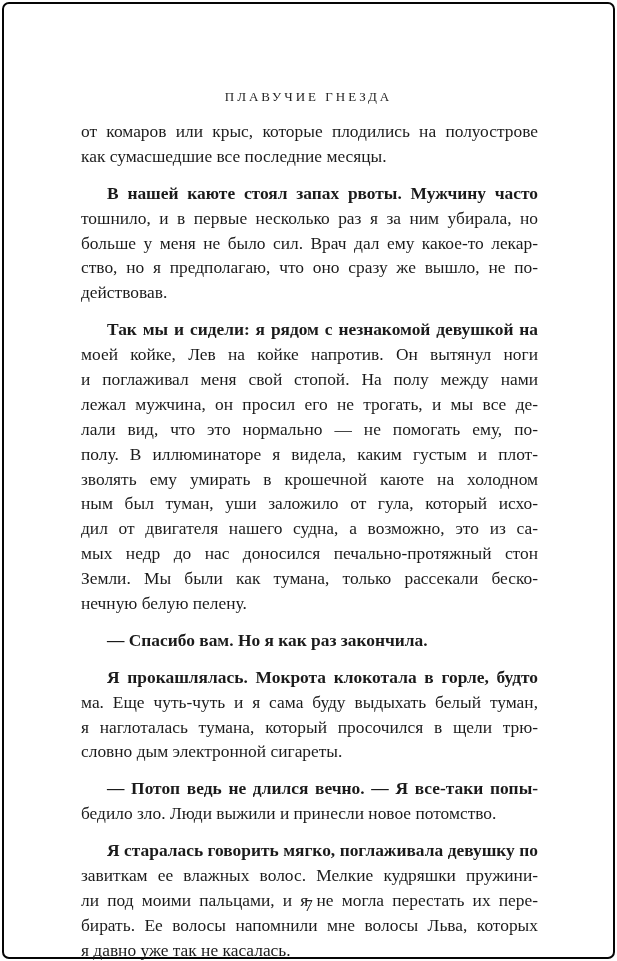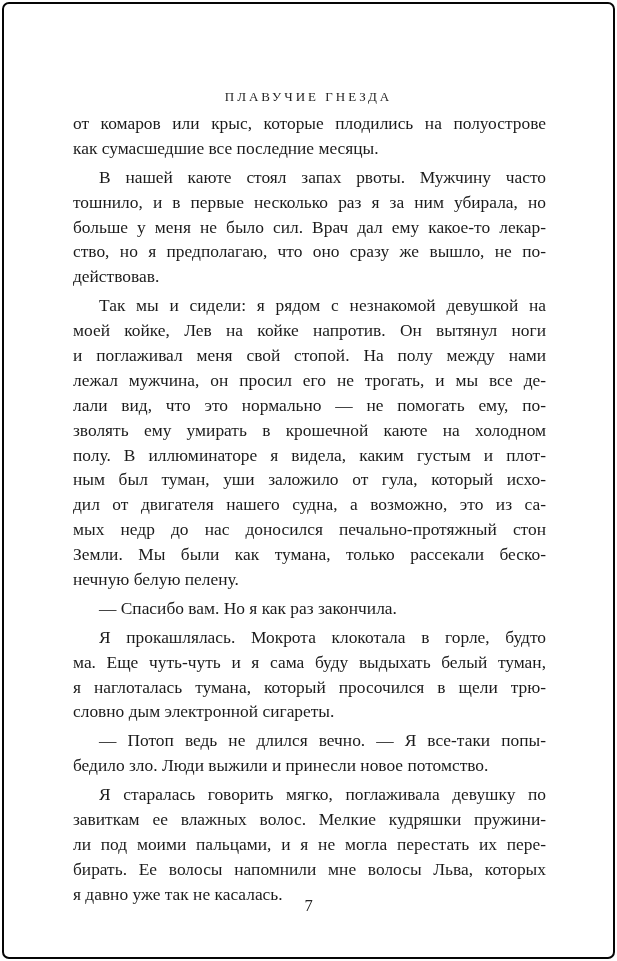--- a/index.html
+++ b/index.html
@@ -38,34 +38,35 @@
   }
   .body-text {
     position: absolute;
     top: 103px;
     left: 65px;
     right: 63px;
     font-size: 17.4px;
     line-height: 24.9px;
   }
   .paragraph {
-    margin: 4px;
+    margin: 12px;
     padding: 0;
   }
   .line {
     text-align: justify;
     text-align-last: justify;
     white-space: nowrap;
     height: 24.9px;
   }
   .line.last {
     text-align-last: left;
   }
   .paragraph.indent .line:first-child {
     text-indent: 26px;
+    font-weight: bold;
   }
   .page-number {
     position: absolute;
     top: 892px;
     left: 0;
     right: 0;
     text-align: center;
     font-size: 16.5px;
     color: #222222;
   }
@@ -87,22 +88,22 @@
         <div class="line">больше у меня не было сил. Врач дал ему какое-то лекар-</div>
         <div class="line">ство, но я предполагаю, что оно сразу же вышло, не по-</div>
         <div class="line last">действовав.</div>
       </div>
       <div class="paragraph indent">
         <div class="line">Так мы и сидели: я рядом с незнакомой девушкой на</div>
         <div class="line">моей койке, Лев на койке напротив. Он вытянул ноги</div>
         <div class="line">и поглаживал меня свой стопой. На полу между нами</div>
         <div class="line">лежал мужчина, он просил его не трогать, и мы все де-</div>
         <div class="line">лали вид, что это нормально — не помогать ему, по-</div>
+        <div class="line">полу. В иллюминаторе я видела, каким густым и плот-</div>
         <div class="line">зволять ему умирать в крошечной каюте на холодном</div>
-        <div class="line">полу. В иллюминаторе я видела, каким густым и плот-</div>
         <div class="line">ным был туман, уши заложило от гула, который исхо-</div>
         <div class="line">дил от двигателя нашего судна, а возможно, это из са-</div>
         <div class="line">мых недр до нас доносился печально-протяжный стон</div>
         <div class="line">Земли. Мы были как тумана, только рассекали беско-</div>
         <div class="line last">нечную белую пелену.</div>
       </div>
       <div class="paragraph indent">
         <div class="line last">— Спасибо вам. Но я как раз закончила.</div>
       </div>
       <div class="paragraph indent">

